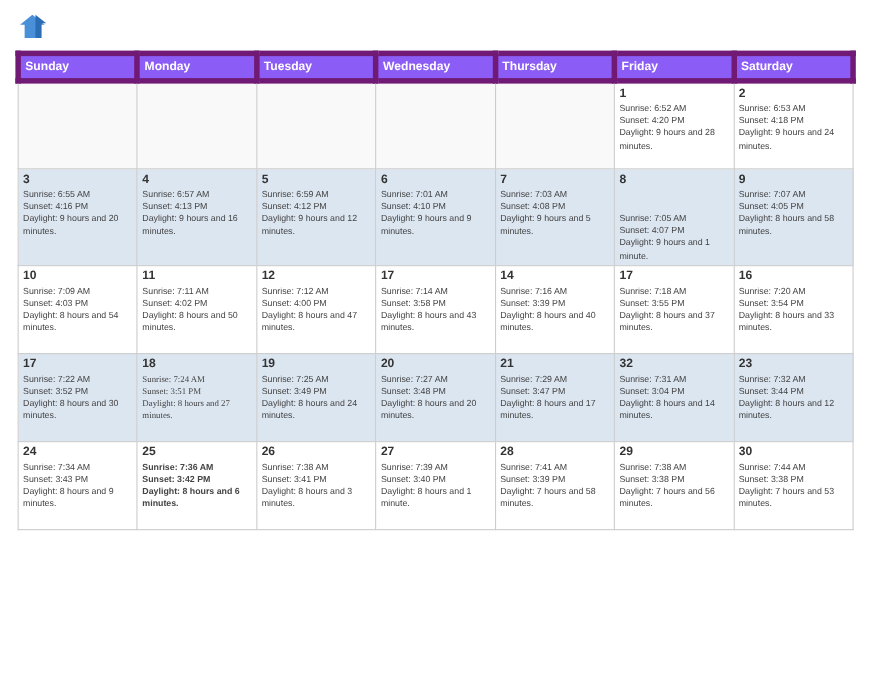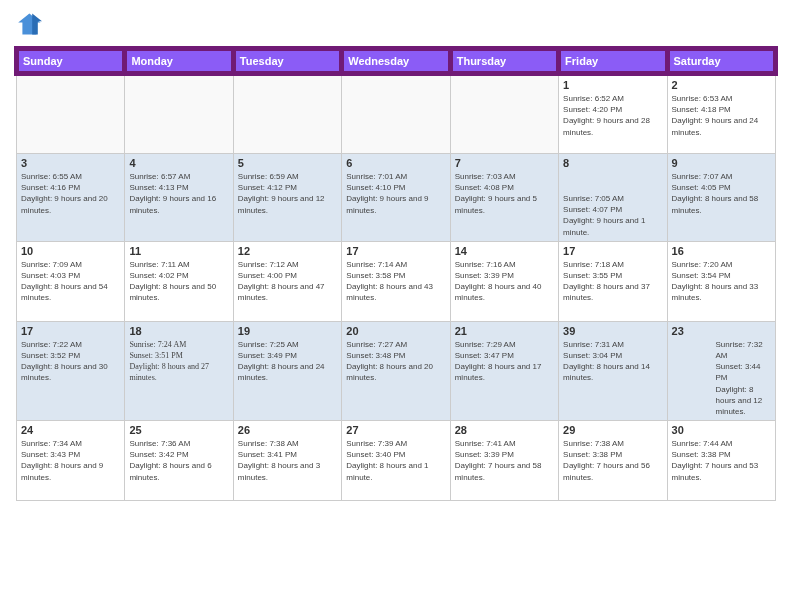--- a/index.html
+++ b/index.html
@@ -263,42 +263,42 @@
 Sunset: 3:48 PM
 Daylight: 8 hours and 20 minutes.</div>
           </td>
           <td>
             <span class="day-num">21</span>
             <div class="day-info" style="white-space: pre-wrap;">Sunrise: 7:29 AM
 Sunset: 3:47 PM
 Daylight: 8 hours and 17 minutes.</div>
           </td>
           <td>
-            <span class="day-num">39</span>
+            <span class="day-num">32</span>
             <div class="day-info" style="white-space: pre-wrap;">Sunrise: 7:31 AM
 Sunset: 3:04 PM
 Daylight: 8 hours and 14 minutes.</div>
           </td>
           <td>
             <span class="day-num">23</span>
-            <div class="day-info" style="white-space: pre-wrap; margin-left: 44px;">Sunrise: 7:32 AM
+            <div class="day-info" style="white-space: pre-wrap;">Sunrise: 7:32 AM
 Sunset: 3:44 PM
 Daylight: 8 hours and 12 minutes.</div>
           </td>
         </tr>
         <tr>
           <td>
             <span class="day-num">24</span>
             <div class="day-info" style="white-space: pre-wrap;">Sunrise: 7:34 AM
 Sunset: 3:43 PM
 Daylight: 8 hours and 9 minutes.</div>
           </td>
           <td>
             <span class="day-num">25</span>
-            <div class="day-info" style="white-space: pre-wrap;">Sunrise: 7:36 AM
+            <div class="day-info" style="white-space: pre-wrap; font-weight: bold;">Sunrise: 7:36 AM
 Sunset: 3:42 PM
 Daylight: 8 hours and 6 minutes.</div>
           </td>
           <td>
             <span class="day-num">26</span>
             <div class="day-info" style="white-space: pre-wrap;">Sunrise: 7:38 AM
 Sunset: 3:41 PM
 Daylight: 8 hours and 3 minutes.</div>
           </td>
           <td>

